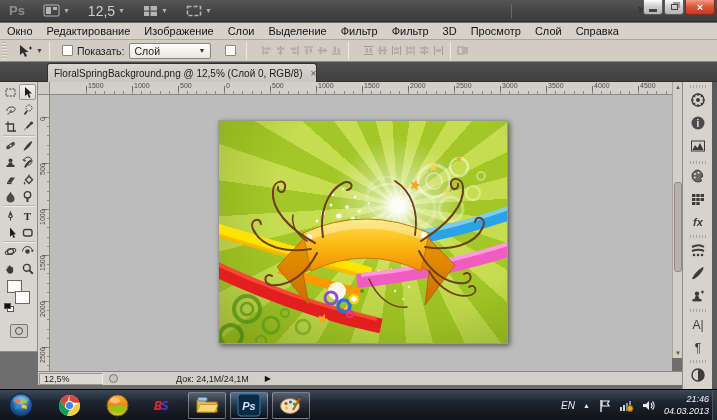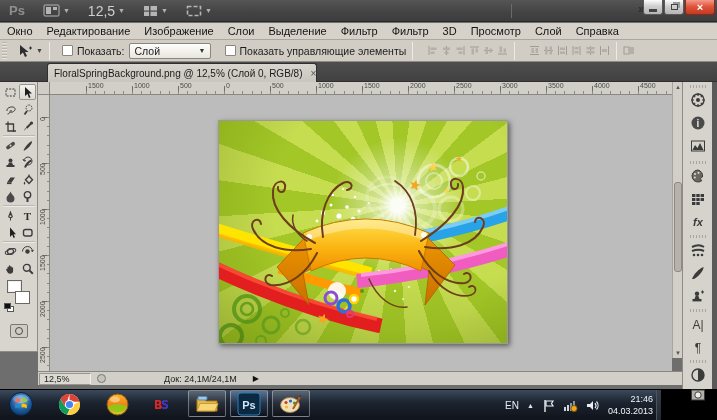--- a/index.html
+++ b/index.html
@@ -102,38 +102,38 @@
     radial-gradient(circle at 62% 38%, rgba(0,0,0,0) 55%, rgba(85,110,0,.30) 100%),
     linear-gradient(rgba(0,0,0,0) 70%, rgba(90,120,10,.18));}
   #art-svg{position:absolute;inset:0;}
 
   
   #vscroll{position:absolute;left:672px;top:82px;width:10px;height:276px;background:#d2cfc8;border-left:1px solid #a8a49d;}
   .scr-arrow{position:absolute;left:0;width:10px;height:10px;font-size:6px;color:#555;text-align:center;line-height:10px;}
   #vthumb{position:absolute;left:1px;top:100px;width:8px;height:90px;background:#b7b3ac;border:1px solid #8f8b84;border-radius:3px;}
   #statusbar{position:absolute;left:38px;top:371px;width:644px;height:14px;background:#d2cfc8;border-top:1px solid #8a8781;
     font-size:9px;color:#222;display:flex;align-items:center;}
-  #status-zoom{width:52px;height:12px;background:#dcd9d2;border:1px solid #9a968f;border-right-color:#f0eee9;
+  #status-zoom{width:64px;height:12px;background:#dcd9d2;border:1px solid #9a968f;border-right-color:#f0eee9;
     display:flex;align-items:center;padding-left:4px;margin-left:1px;}
   #status-clock-icon{width:9px;height:9px;border:1px solid #777;border-radius:50%;margin-left:6px;background:#c6c3bc;}
   #status-doc{margin-left:58px;}
   #status-flyout{margin-left:16px;color:#111;font-size:8px;}
 
   
   #panelstrip{position:absolute;left:682px;top:82px;width:30px;height:307px;background:#d6d3cc;border-left:1px solid #8e8b85;}
   .pgrip{position:absolute;left:7px;width:16px;height:3px;
     background:repeating-linear-gradient(90deg,#a9a59e 0 1px,transparent 1px 3px);}
   .p-ic{position:absolute;left:3px;width:24px;height:20px;display:flex;align-items:center;justify-content:center;color:#3b3b3b;}
   .p-ic text{font-family:"Liberation Sans",sans-serif;}
   #appedge-right{position:absolute;left:712px;top:82px;width:5px;height:307px;background:#5a5a5a;}
 
   
-  #taskbar{position:absolute;left:0;top:389px;width:661px;height:31px;
+  #taskbar{position:absolute;left:0;top:389px;width:717px;height:31px;
     background:linear-gradient(#3a4a5c,#1d2531 40%,#11151d 90%);border-top:1px solid #000;
-    display:flex;align-items:flex-start;}
+    display:flex;align-items:center;font-style:italic;}
   .tb-app{width:30px;height:28px;display:flex;align-items:center;justify-content:center;margin-left:6px;}
   .tb-btn{width:38px;height:27px;border:1px solid rgba(255,255,255,.35);border-radius:2px;
     background:linear-gradient(rgba(255,255,255,.18),rgba(255,255,255,.05) 50%,rgba(0,0,0,.1));
     display:flex;align-items:center;justify-content:center;margin-left:4px;}
   .tb-btn.active{background:linear-gradient(rgba(150,200,255,.35),rgba(80,130,190,.18) 50%,rgba(0,0,30,.2));}
   #bs-text{font-weight:bold;font-size:13px;letter-spacing:-1px;
     color:#d22a2a;text-shadow:0 0 0 #d22a2a;font-family:"DejaVu Sans Mono",monospace;}
   #bs-text b{color:#2a3ad2;}
   #tray{position:absolute;right:8px;top:0;height:31px;display:flex;align-items:center;gap:8px;color:#e9eef4;font-size:10px;}
   #tray-clock{text-align:right;font-size:9px;line-height:1.25;color:#f2f5f9;}
@@ -213,21 +213,20 @@
       <span class="tb-caret" style="color:#444">▼</span>
     </span>
     <span class="opt-sep"></span>
     <span class="cb"></span>
     <span>Показать:</span>
     <span id="layer-select">
       <span>Слой</span>
       <span class="dd">▼</span>
     </span>
     <span class="cb" style="margin-left:14px;"></span>
-    <span>Показать управляющие элементы</span>
     <span class="opt-sep"></span>
     <span class="align-grp">
       <span class="align-ic">
           <svg width="11" height="11">
             <path d="M2 1 v9" stroke="#a09c95"></path>
             <rect x="3.5" y="2.5" width="6" height="2.5" fill="#b4b0a9"></rect>
             <rect x="3.5" y="6.5" width="4" height="2.5" fill="#b4b0a9"></rect>
           </svg>
         </span>
       <span class="align-ic">

